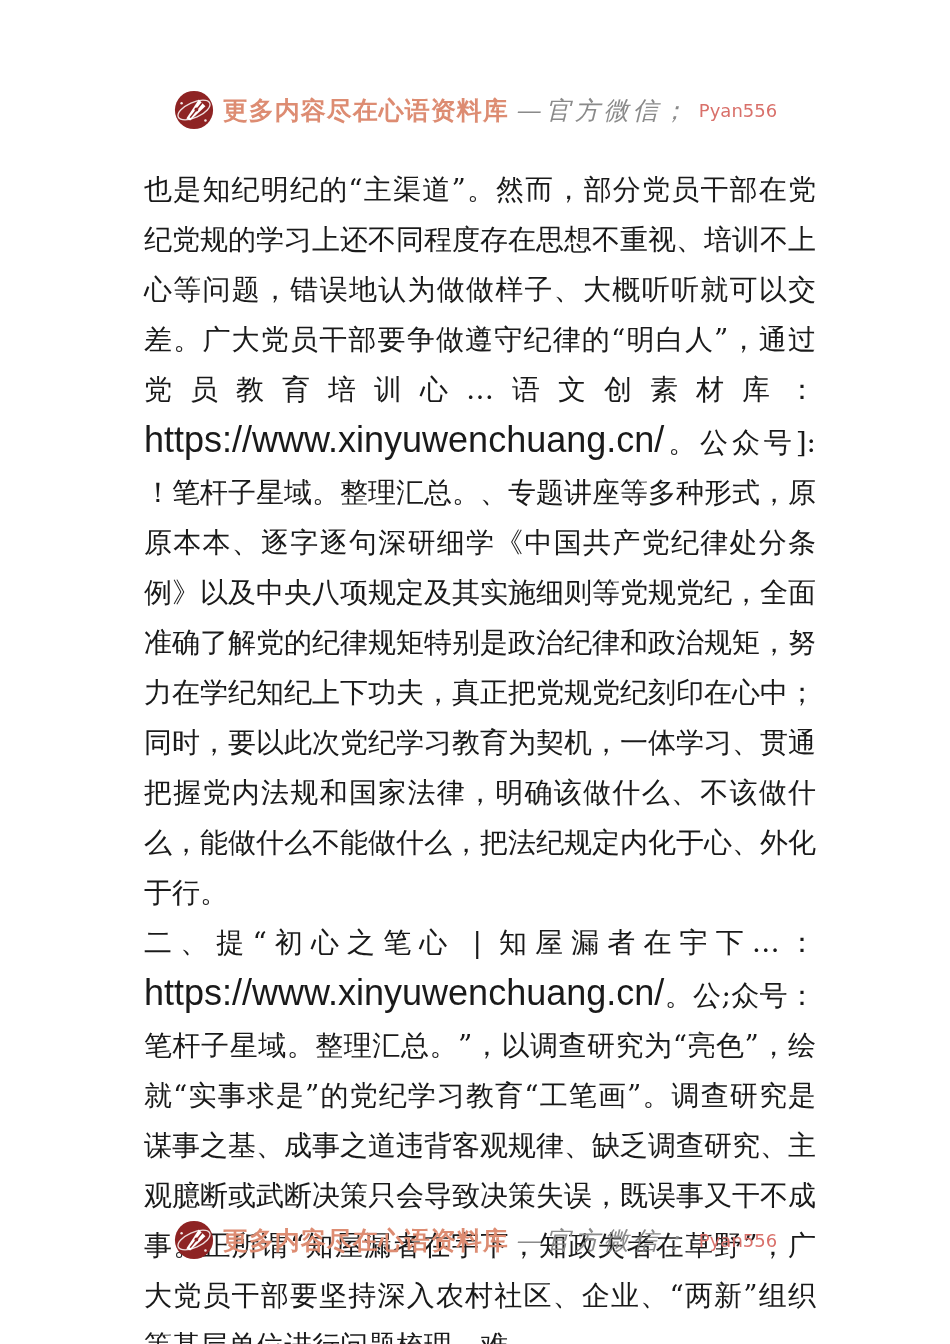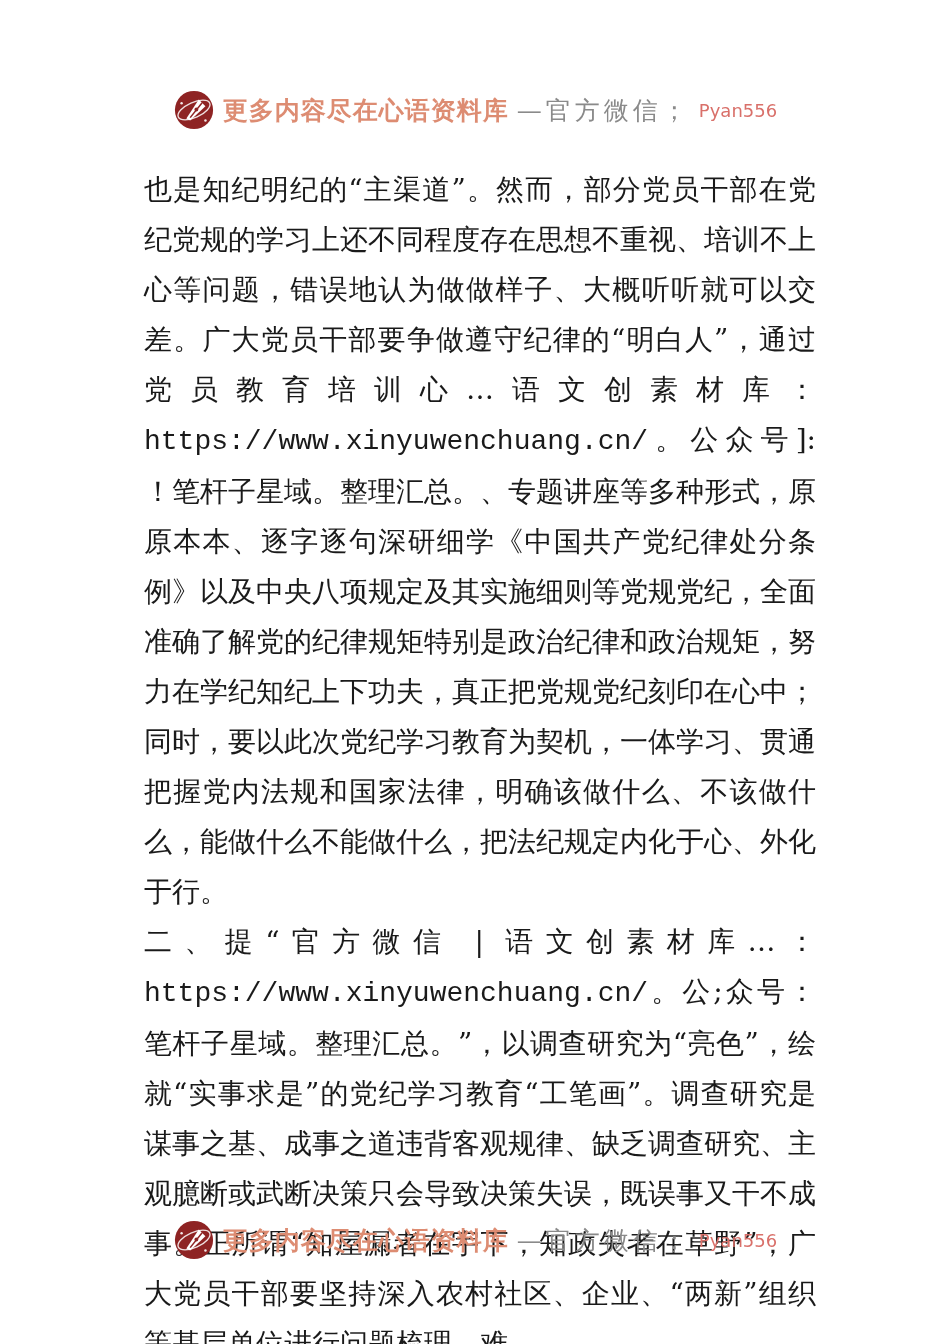--- a/index.html
+++ b/index.html
@@ -24,38 +24,38 @@
     gap:8px;
   }
   .watermark.top{top:74px;}
   .watermark.bottom{top:1204px;}
   .wm-logo{width:42px;height:42px;flex:0 0 auto;}
   .wm-text{
     font-family:"DejaVu Serif","Liberation Serif",serif;
     font-size:25px;letter-spacing:1px;white-space:nowrap;
   }
   .wm-brand{color:var(--brand-salmon);font-weight:bold;}
-  .wm-wechat{color:var(--wechat-gray);letter-spacing:4px;}
+  .wm-wechat{color:var(--wechat-gray);font-style:italic;letter-spacing:4px;}
   .wm-id{
     color:var(--id-red);
     font-family:"DejaVu Sans","Liberation Sans",sans-serif;
     font-size:18px;font-style:normal;letter-spacing:0;
   }
   .content{
     position:absolute;left:144px;top:150px;width:672px;
     color:var(--text-black);
     font-family:"DejaVu Serif","Liberation Serif",serif;
     font-size:28px;line-height:50px;
     text-align:justify;
     text-justify:inter-character;
   }
   .content p{margin:0;padding:0;}
   .url{
-    font-family:Liberation Mono, monospace;
-    font-size:28px;
+    font-family:Liberation Sans, sans-serif;
+    font-size:36px;
   }
 </style>
 </head>
 <body>
 
 <div class="page">
 
   <div class="watermark top">
     <svg class="wm-logo" viewBox="0 0 44 44" aria-hidden="true">
       <circle cx="22" cy="22" r="20" fill="var(--logo-red)"></circle>
@@ -66,21 +66,21 @@
       <circle cx="9" cy="15" r="1.3" fill="#ffffff" opacity="0.9"></circle>
       <circle cx="34" cy="33" r="1.3" fill="#ffffff" opacity="0.9"></circle>
     </svg>
     <span class="wm-text wm-brand">更多内容尽在心语资料库</span>
       <span class="wm-text wm-wechat">—官方微信；</span>
       <span class="wm-text wm-id">Pyan556</span>
   </div>
 
   <div class="content">
     <p><span>也是知纪明纪的“主渠道”。然而，部分党员干部在党纪党规的学习上还不同程度存在思想不重视、培训不上心等问题，错误地认为做做样子、大概听听就可以交差。广大党员干部要争做遵守纪律的“明白人”，通过党员教育培训心…语文创素材库：</span><span class="url">https://www.xinyuwenchuang.cn/</span><span>。公众号]: ！笔杆子星域。整理汇总。、专题讲座等多种形式，原原本本、逐字逐句深研细学《中国共产党纪律处分条例》以及中央八项规定及其实施细则等党规党纪，全面准确了解党的纪律规矩特别是政治纪律和政治规矩，努力在学纪知纪上下功夫，真正把党规党纪刻印在心中；同时，要以此次党纪学习教育为契机，一体学习、贯通把握党内法规和国家法律，明确该做什么、不该做什么，能做什么不能做什么，把法纪规定内化于心、外化于行。</span></p>
-    <p><span>二、提“官方微信 | 语文创素材库…：</span><span class="url">https://www.xinyuwenchuang.cn/</span><span>。公;众号：笔杆子星域。整理汇总。”，以调查研究为“亮色”，绘就“实事求是”的党纪学习教育“工笔画”。调查研究是谋事之基、成事之道违背客观规律、缺乏调查研究、主观臆断或武断决策只会导致决策失误，既误事又干不成事。正所谓“知屋漏者在宇下，知政失者在草野”，广大党员干部要坚持深入农村社区、企业、“两新”组织等基层单位进行问题梳理、难</span></p>
+    <p><span>二、提“初心之笔心 | 知屋漏者在宇下…：</span><span class="url">https://www.xinyuwenchuang.cn/</span><span>。公;众号：笔杆子星域。整理汇总。”，以调查研究为“亮色”，绘就“实事求是”的党纪学习教育“工笔画”。调查研究是谋事之基、成事之道违背客观规律、缺乏调查研究、主观臆断或武断决策只会导致决策失误，既误事又干不成事。正所谓“知屋漏者在宇下，知政失者在草野”，广大党员干部要坚持深入农村社区、企业、“两新”组织等基层单位进行问题梳理、难</span></p>
   </div>
 
   <div class="watermark bottom">
     <svg class="wm-logo" viewBox="0 0 44 44" aria-hidden="true">
       <circle cx="22" cy="22" r="20" fill="var(--logo-red)"></circle>
       <ellipse cx="22" cy="22" rx="18" ry="8" fill="none" stroke="#ffffff" stroke-width="1.4" transform="rotate(-24 22 22)" opacity="0.85"></ellipse>
       <path d="M14 31 L27 11 L34 18 L18 33 Z" fill="#ffffff"></path>
       <line x1="30.5" y1="14.5" x2="18" y2="30" stroke="var(--logo-red)" stroke-width="1.6"></line>
       <circle cx="24.5" cy="21.5" r="2" fill="var(--logo-red)"></circle>
       <circle cx="9" cy="15" r="1.3" fill="#ffffff" opacity="0.9"></circle>

